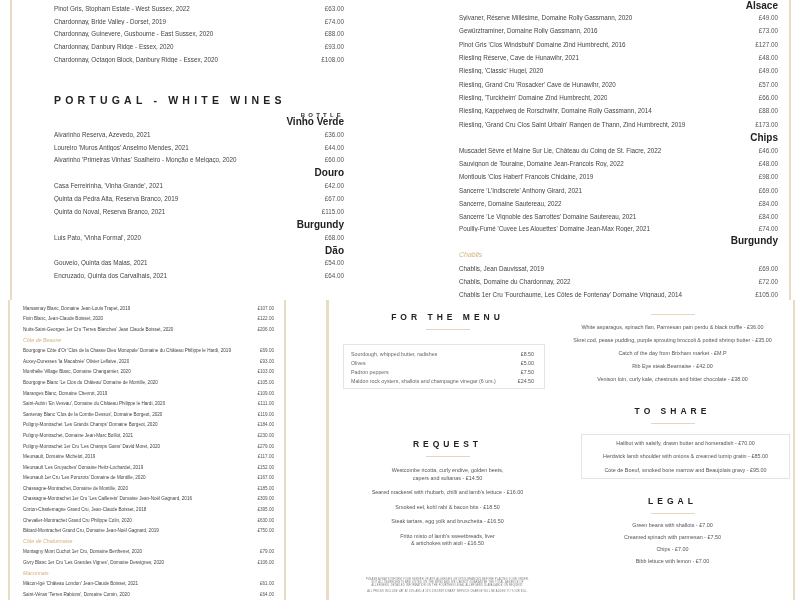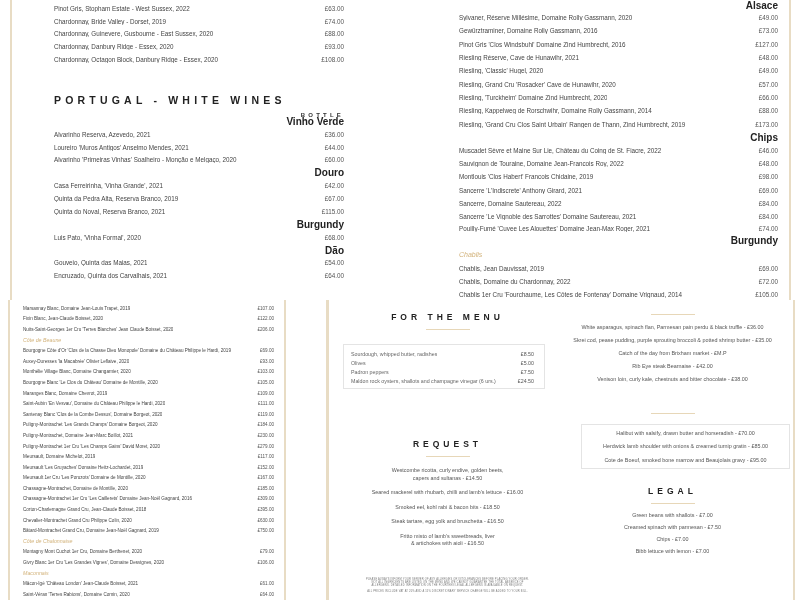--- a/index.html
+++ b/index.html
@@ -386,20 +386,21 @@
   <div style="position:absolute;left:0;right:10px;top:0;bottom:0">
     <div style="height:7px"></div>
     <div class="food-rule"></div>
     <div style="height:9px"></div>
     <div class="food-line" style="margin-bottom:5.5px">White asparagus, spinach flan, Parmesan pain perdu &amp; black truffle - £36.00</div>
     <div class="food-line" style="margin-bottom:5.5px">Skrei cod, pease pudding, purple sprouting broccoli &amp; potted shrimp butter  - £35.00</div>
     <div class="food-line" style="margin-bottom:5.5px">Catch of the day from Brixham market - £M.P</div>
     <div class="food-line" style="margin-bottom:5.5px">Rib Eye steak Bearnaise - £42.00</div>
     <div class="food-line">Venison loin, curly kale, chestnuts and bitter chocolate - £38.00</div>
     <div style="height:22px"></div>
+    <div class="food-title">TO SHARE</div>
     <div class="food-rule"></div>
     <div class="food-box" style="margin:10px 0 0 26px;padding:5px 0 4px">
       <div class="food-line" style="margin-bottom:6px">Halibut with salsify, drawn butter and horseradish - £70.00</div>
       <div class="food-line" style="margin-bottom:6px">Herdwick lamb shoulder with onions &amp; creamed turnip gratin - £85.00</div>
       <div class="food-line">Cote de Boeuf, smoked bone marrow and Beaujolais gravy  - £95.00</div>
     </div>
     <div style="height:17px"></div>
     <div class="food-title">LEGAL</div>
     <div class="food-rule"></div>
     <div style="height:8px"></div>

